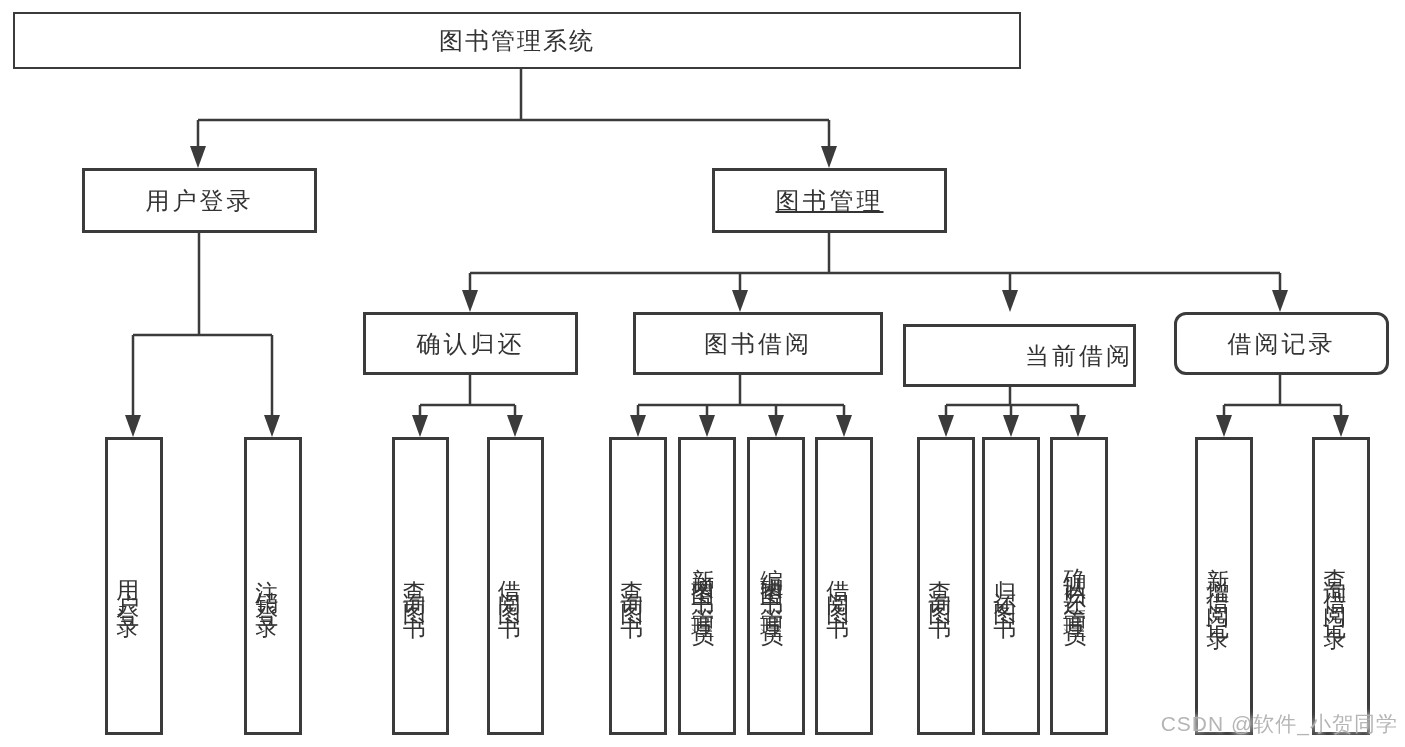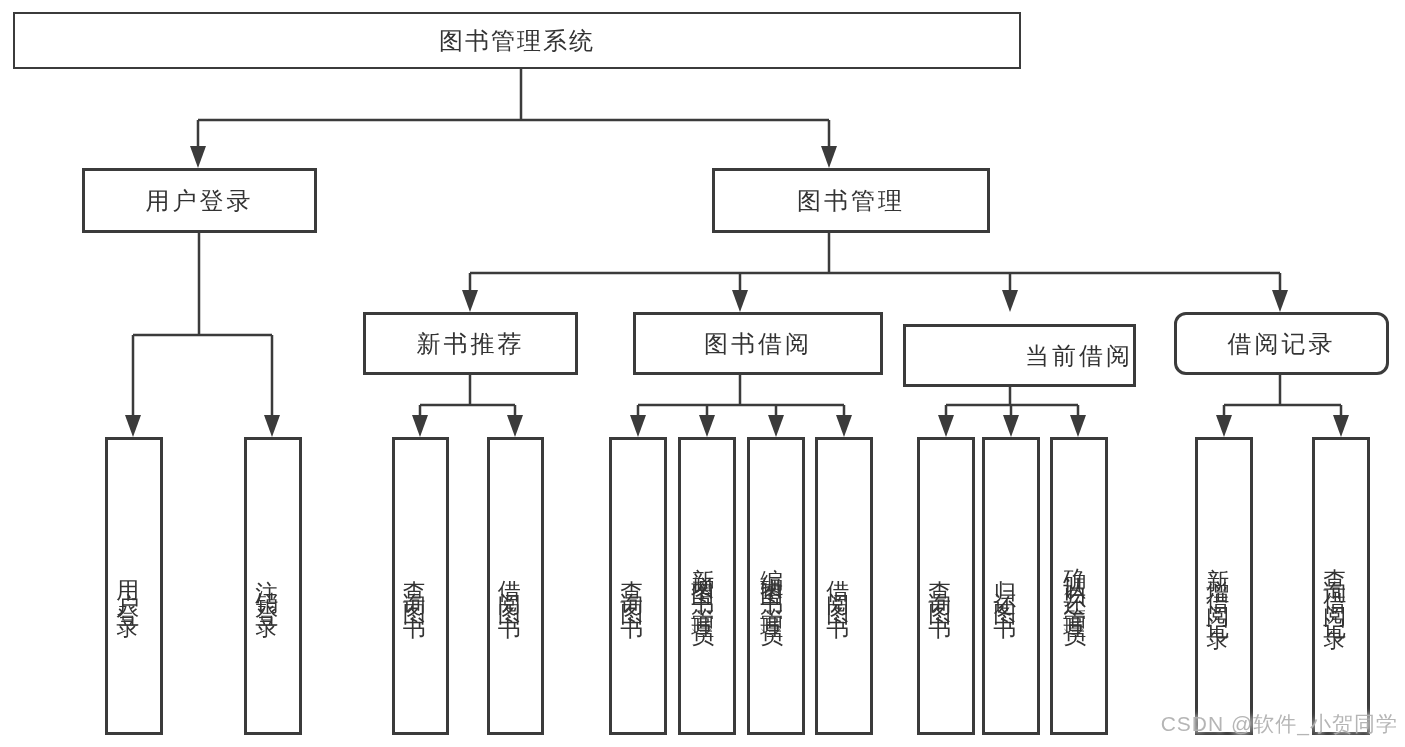--- a/index.html
+++ b/index.html
@@ -122,26 +122,26 @@
     </g>
   </svg>
 
   <div class="node root" style="left:13px; top:12px; width:1008px; height:57px;">
     <span class="hlabel">图书管理系统</span>
   </div>
 
   <div class="node" style="left:82px; top:168px; width:235px; height:65px;">
     <span class="hlabel">用户登录</span>
   </div>
-  <div class="node" style="left:712px; top:168px; width:278px; height:65px;">
+  <div class="node" style="left:712px; top:168px; width:235px; height:65px;text-decoration:underline;">
     <span class="hlabel">图书管理</span>
   </div>
 
   <div class="node" style="left:363px; top:312px; width:215px; height:63px;">
-    <span class="hlabel">新书推荐</span>
+    <span class="hlabel">确认归还</span>
   </div>
   <div class="node" style="left:633px; top:312px; width:250px; height:63px;">
     <span class="hlabel">图书借阅</span>
   </div>
   <div class="node" style="left:903px; top:324px; width:233px; height:63px;justify-content:flex-end;">
     <span class="hlabel">当前借阅</span>
   </div>
   <div class="node" style="left:1174px; top:312px; width:215px; height:63px;border-radius:12px;">
     <span class="hlabel">借阅记录</span>
   </div>

